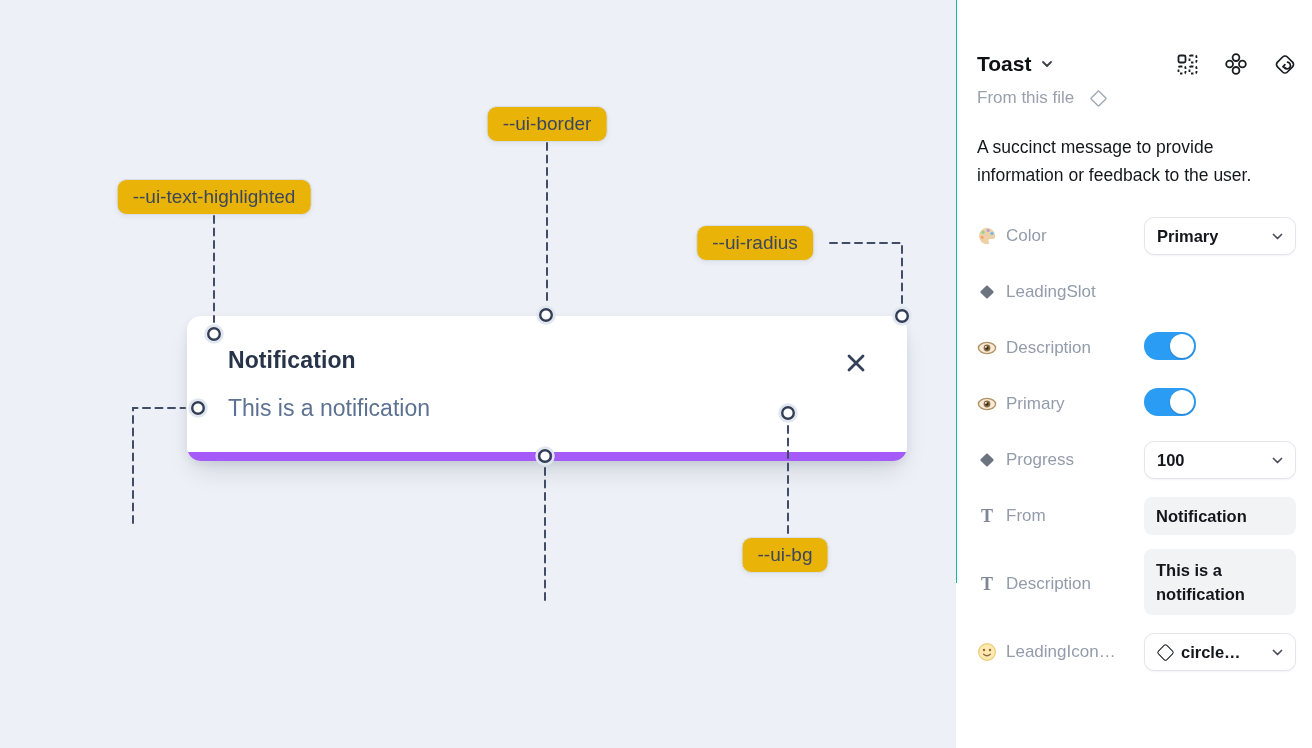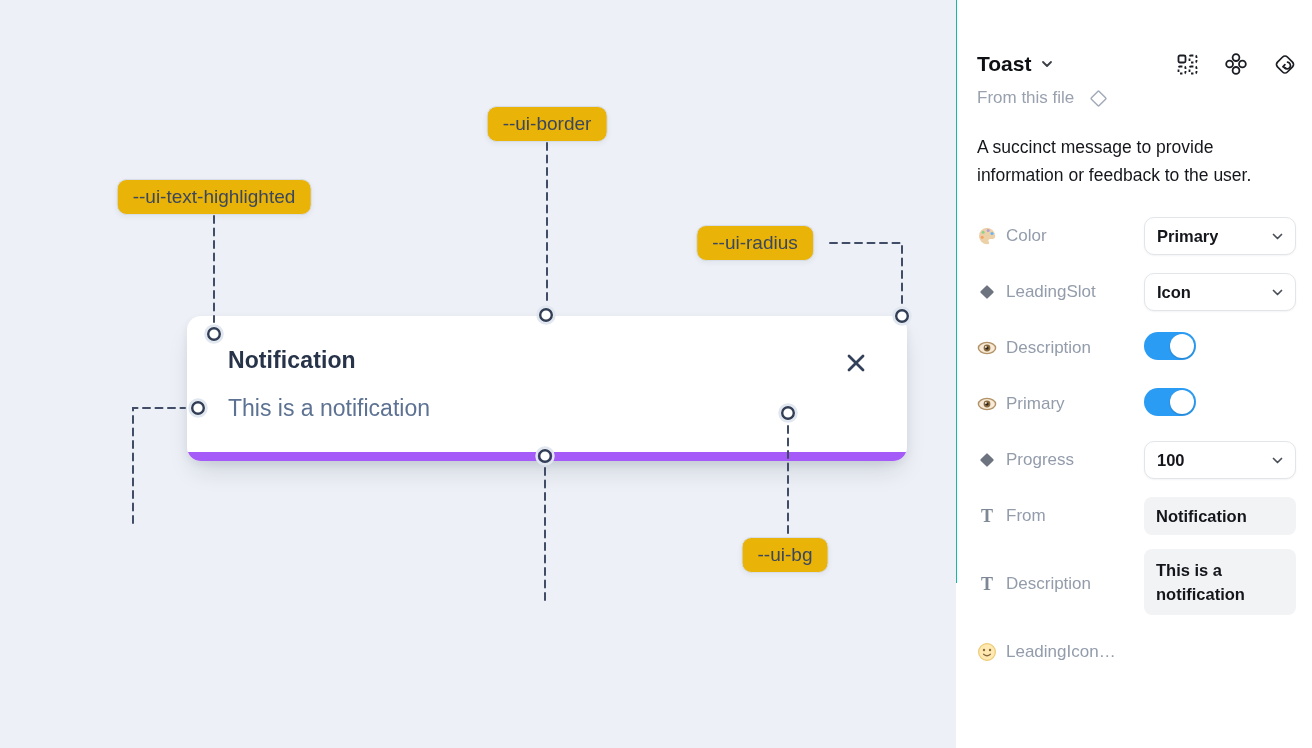--- a/index.html
+++ b/index.html
@@ -195,30 +195,20 @@
 
     <div class="prop-row">
       <span class="prop-label">
         <span class="picon">
           <svg width="18" height="18" viewBox="0 0 18 18">
               <rect x="4" y="4" width="10" height="10" rx="1" fill="#6d747f" transform="rotate(45 9 9)"></rect>
             </svg>
         </span>
         <span class="txt">LeadingSlot</span>
       </span>
-      <span class="control-col">
-        <span class="select">
-          <span class="val">Icon</span>
-          <span class="chev">
-            <svg width="11" height="7" viewBox="0 0 11 7">
-                <path d="M1.5 1.5 L5.5 5.5 L9.5 1.5" stroke="#4a4f57" stroke-width="1.7" fill="none" stroke-linecap="round" stroke-linejoin="round"></path>
-              </svg>
-          </span>
-        </span>
-      </span>
     </div>
 
     <div class="prop-row">
       <span class="prop-label">
         <span class="picon">
           <svg width="20" height="20" viewBox="0 0 20 20">
             <ellipse cx="10" cy="10" rx="8.6" ry="5.6" fill="#f7ead6" stroke="#b29267" stroke-width="1.4"></ellipse>
             <circle cx="10" cy="10" r="3.4" fill="#8a6a3f"></circle>
             <circle cx="10" cy="10" r="1.6" fill="#2e2418"></circle>
             <circle cx="8.9" cy="8.9" r="0.9" fill="#fff"></circle>
@@ -298,16 +288,27 @@
         <span class="picon">
           <svg width="20" height="20" viewBox="0 0 20 20">
             <circle cx="10" cy="10" r="8.4" fill="#ffe9b0" stroke="#ecca77" stroke-width="1.2"></circle>
             <circle cx="7" cy="8" r="1.2" fill="#8a6a3f"></circle>
             <circle cx="13" cy="8" r="1.2" fill="#8a6a3f"></circle>
             <path d="M6.6 12.2 q3.4 3 6.8 0" fill="none" stroke="#8a6a3f" stroke-width="1.3" stroke-linecap="round"></path>
           </svg>
         </span>
         <span class="txt">LeadingIcon…</span>
       </span>
+      <span class="control-col">
+        <span class="select">
+          <span class="mini-diamond"></span>
+          <span class="val">circle…</span>
+          <span class="chev">
+            <svg width="11" height="7" viewBox="0 0 11 7">
+                <path d="M1.5 1.5 L5.5 5.5 L9.5 1.5" stroke="#4a4f57" stroke-width="1.7" fill="none" stroke-linecap="round" stroke-linejoin="round"></path>
+              </svg>
+          </span>
+        </span>
+      </span>
     </div>
 
   </div>
 </div>
 
 </body></html>

